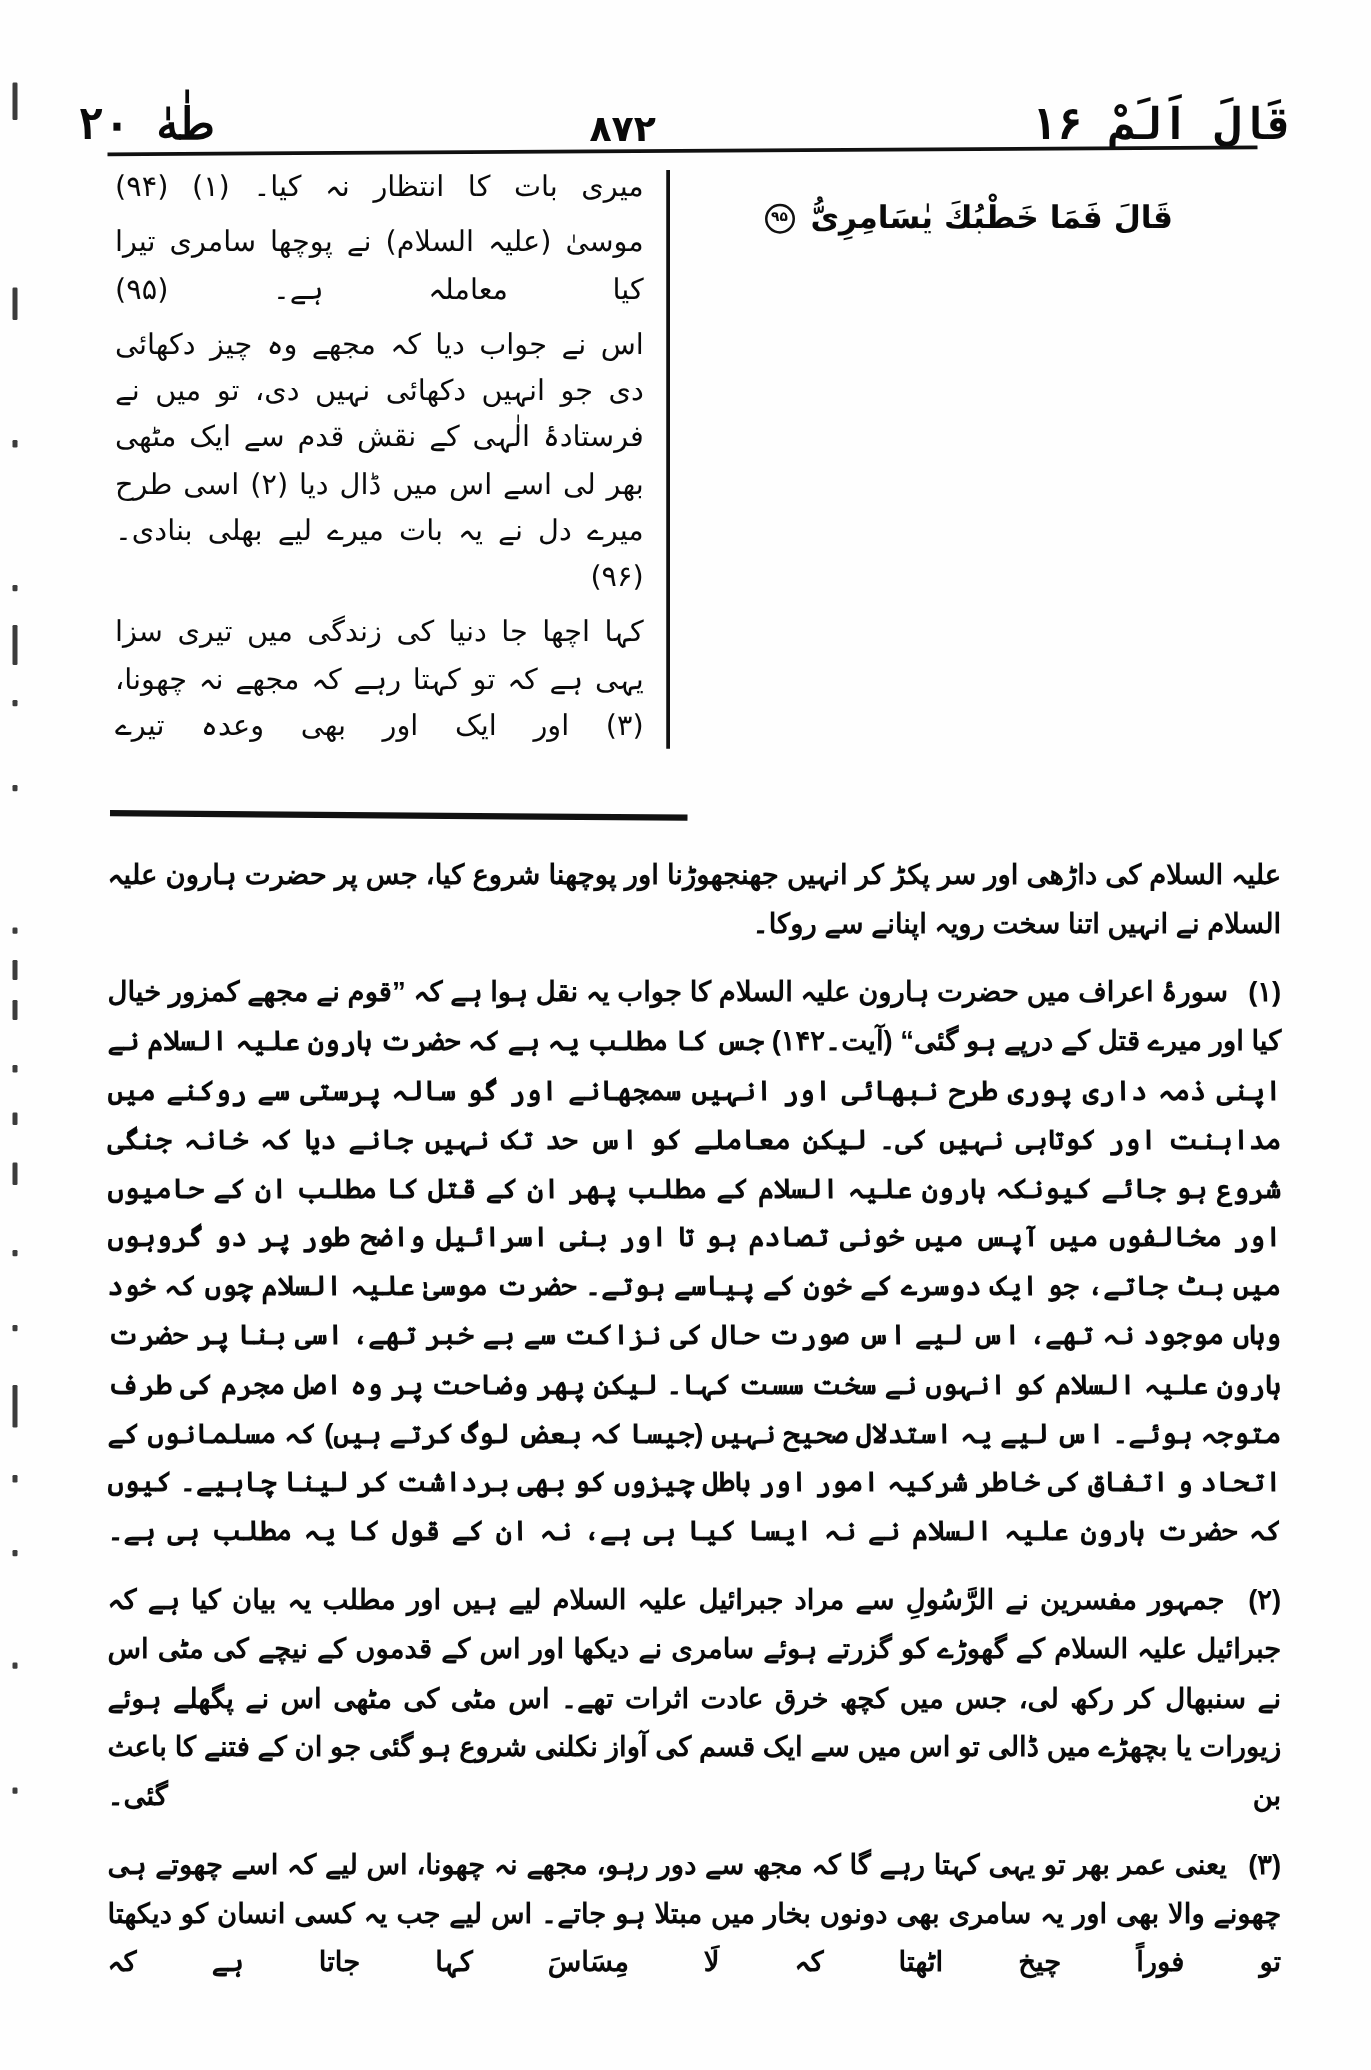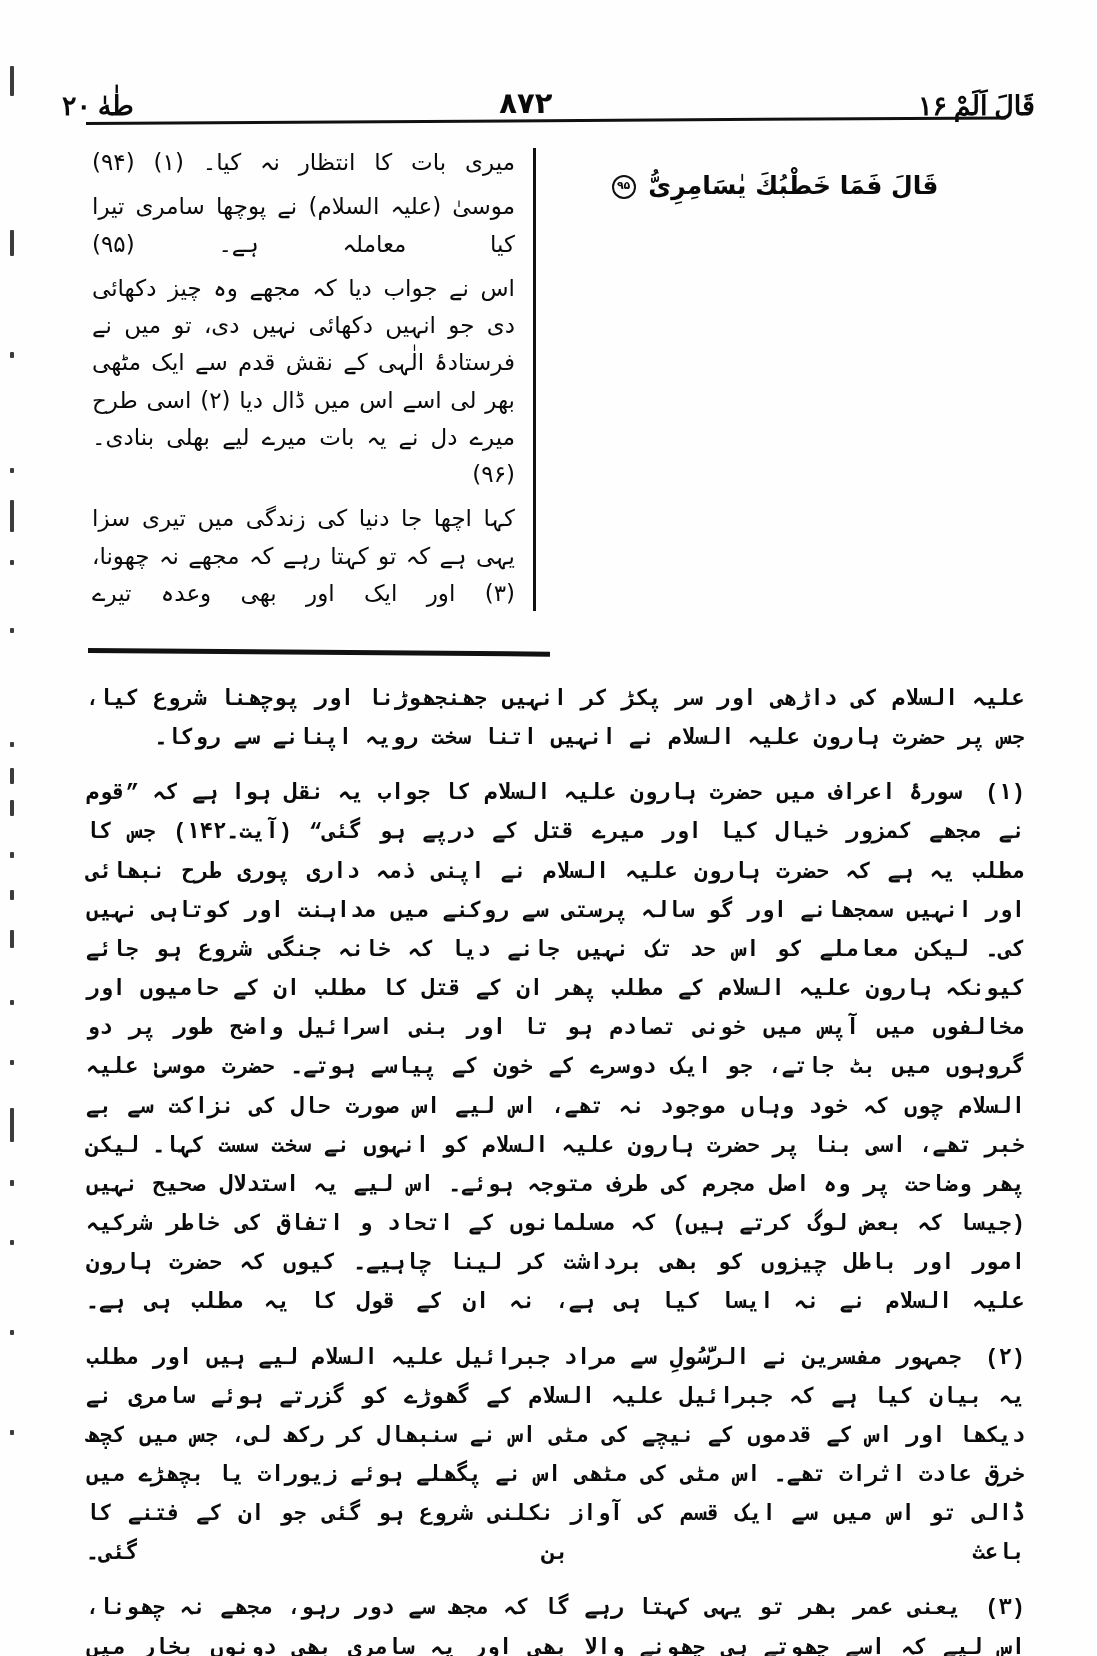--- a/index.html
+++ b/index.html
@@ -13,29 +13,29 @@
 
   
   .scan-edge{position:absolute;left:0;top:0;width:34px;height:1656px;}
   .scan-edge i{position:absolute;left:10px;display:block;background:#1a1a1a;
                width:4px;border-radius:1px;opacity:.85;}
 
   
   .header{position:absolute;left:62px;right:62px;top:64px;height:56px;
           display:flex;align-items:flex-end;justify-content:space-between;
           direction:rtl;}
-  .hdr-item{font-size:27px;line-height:1;white-space:nowrap;
-            font-family:Liberation Serif, serif;
+  .hdr-item{font-size:35px;line-height:1;white-space:nowrap;
+            font-family:Liberation Mono, monospace;
             font-weight:700;letter-spacing:.5px;}
   .hdr-page{font-size:29px;font-weight:700;letter-spacing:1px;}
   .header-rule{position:absolute;left:86px;width:920px;top:122px;height:3px;
                background:#111;transform:rotate(-0.35deg);transform-origin:left center;}
 
   
-  .band{position:absolute;left:86px;top:140px;width:920px;height:485px;
+  .band{position:absolute;left:86px;top:128px;width:920px;height:485px;
         display:flex;direction:rtl;}
   .col-arabic{width:470px;box-sizing:border-box;padding:22px 14px 0 18px;}
   .col-rule{width:0;border-right:3px solid #111;margin:8px 0 14px 0;}
   .col-urdu{flex:1;box-sizing:border-box;padding:4px 18px 0 6px;}
 
   .ayah{direction:rtl;text-align:center;font-size:25px;line-height:1.95;
         font-family:"DejaVu Sans","Liberation Serif",serif;font-weight:700;
         margin:0 0 30px 0;letter-spacing:0px;}
   .ayah:last-child{margin-bottom:0;}
   .ayah .vnum{display:inline-block;border:2px solid #111;border-radius:50%;
@@ -48,21 +48,21 @@
            margin:0 0 7px 0;}
 
   
   .divider{position:absolute;left:88px;top:648px;width:462px;height:5px;
            background:#111;transform:rotate(0.45deg);transform-origin:left center;}
 
   
   .commentary{position:absolute;left:86px;right:72px;top:680px;direction:rtl;}
   .para{direction:rtl;text-align:justify;text-align-last:justify;
         font-size:22px;line-height:1.78;font-weight:600;margin:0 0 16px 0;
-        font-family:Liberation Mono, monospace;}
+        font-family:Liberation Sans, sans-serif;}
   .para.short{text-align-last:right;}
   .fn-mark{font-weight:700;margin-left:10px;}
   .fn-body{display:inline;}
 </style>
 </head>
 <body>
 
 <div class="page">
 
   <div class="scan-edge">

